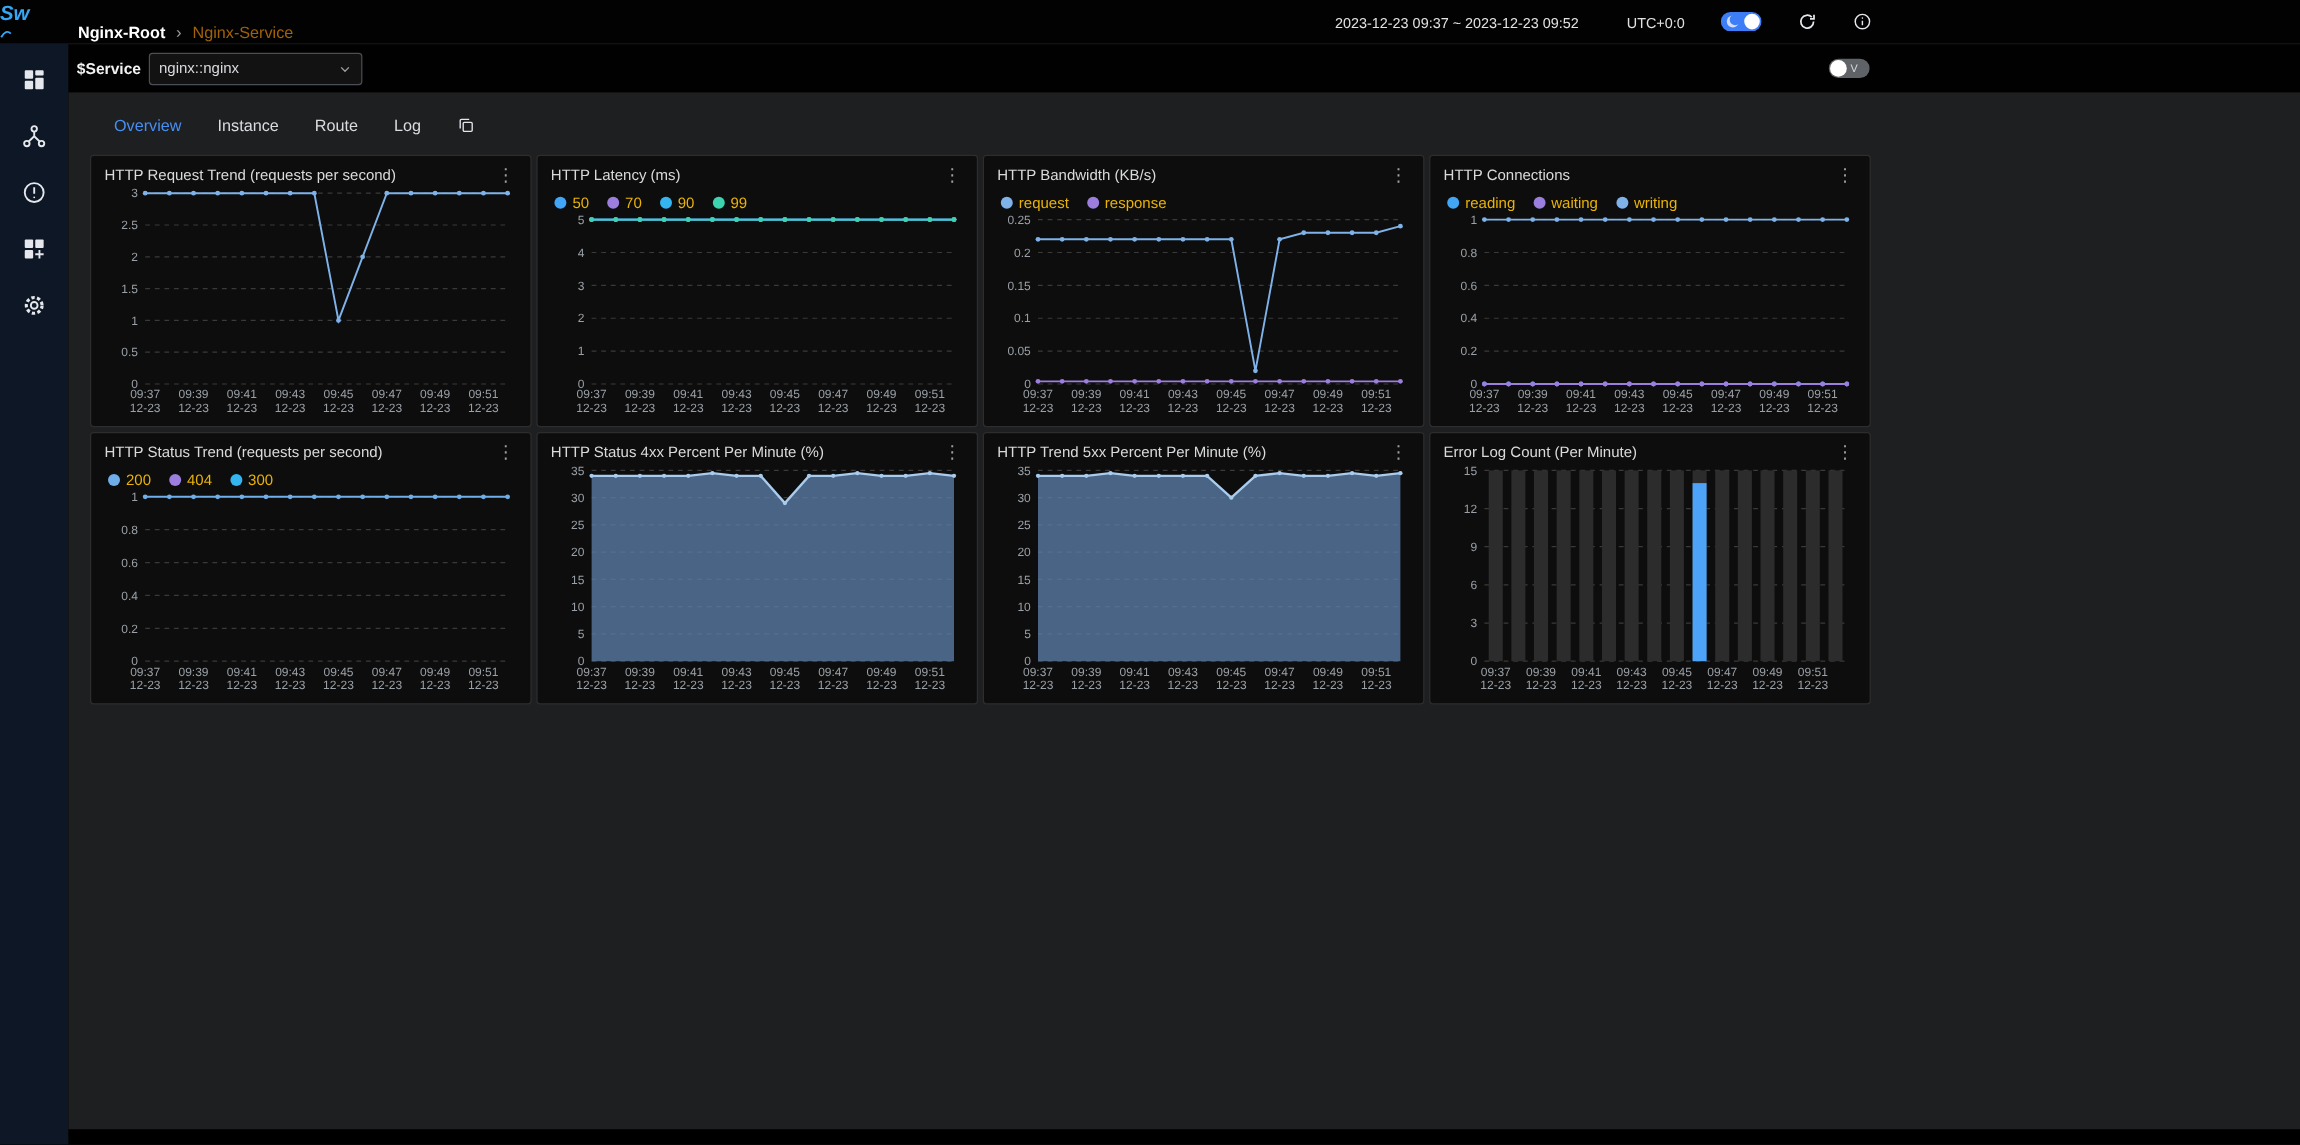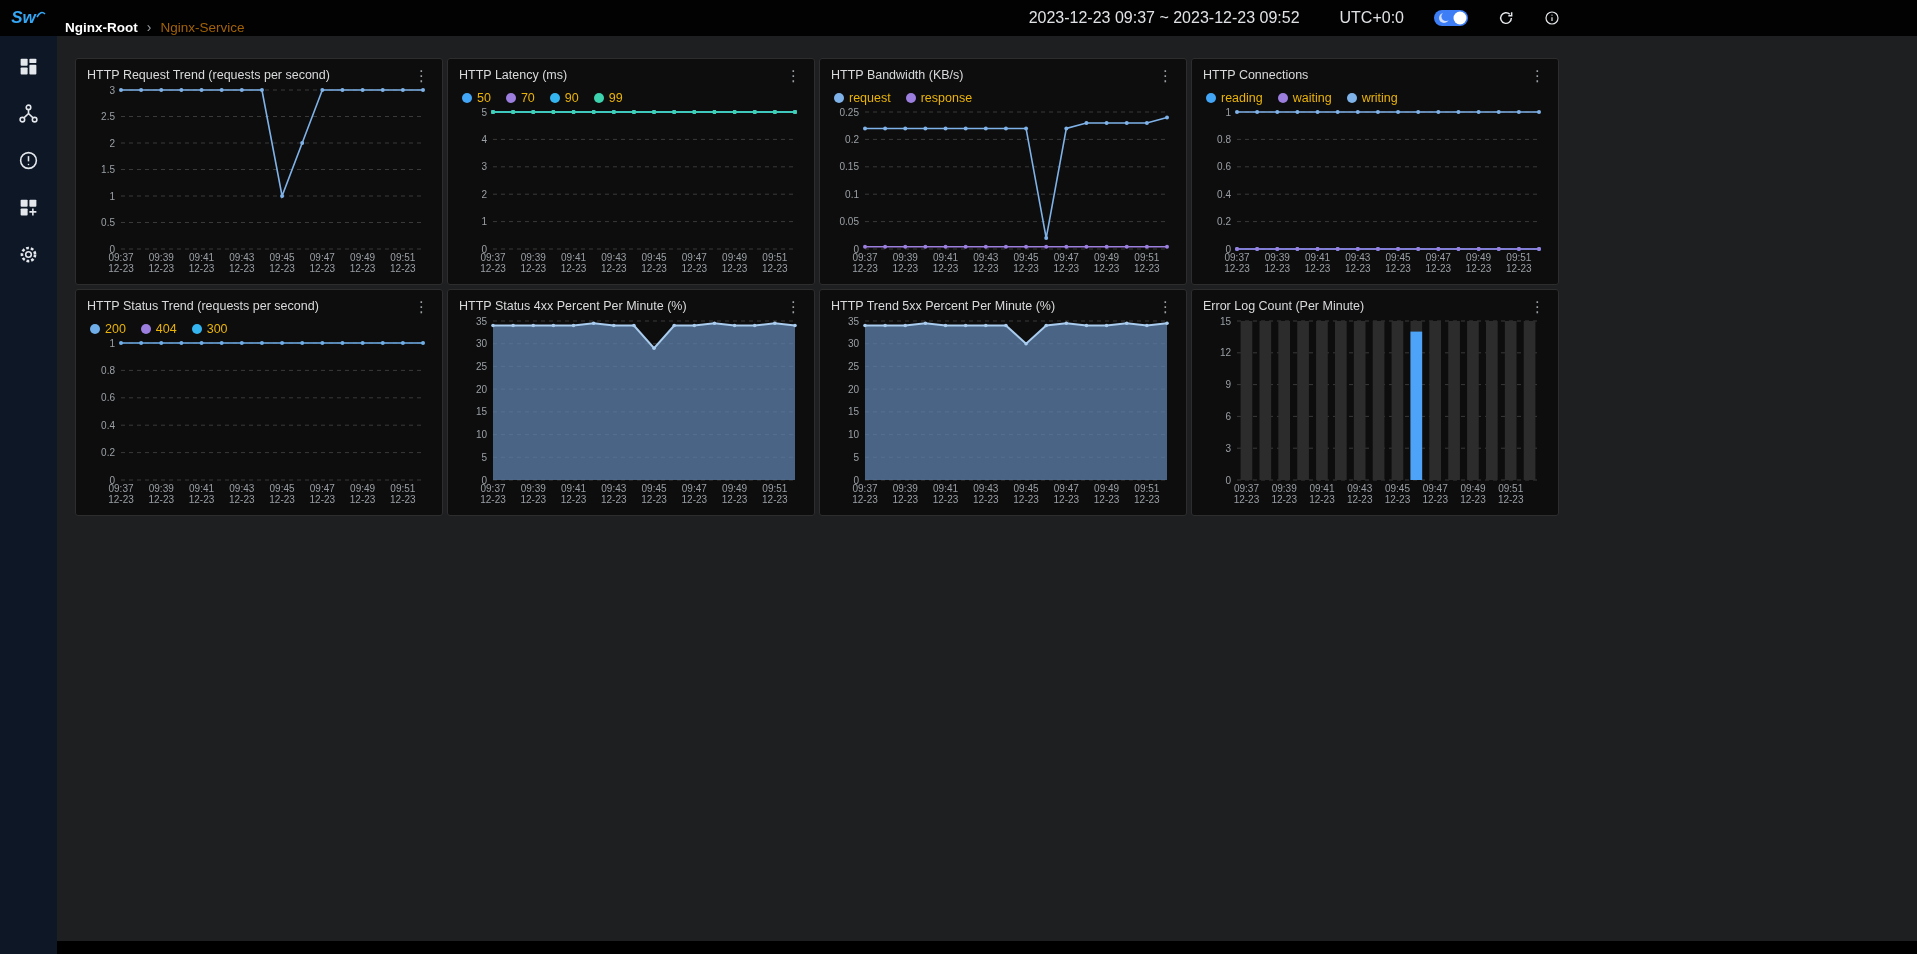--- a/index.html
+++ b/index.html
@@ -2,27 +2,27 @@
 <html><head>
 <meta charset="utf-8">
 <style>
   * { box-sizing: border-box; }
   html,body { margin:0; padding:0; width:1917px; height:954px; background:#000; overflow:hidden; }
   body { font-family:"Liberation Sans","DejaVu Sans",sans-serif; color:#e8eaed; font-size:13px; }
   .app { width:1917px; height:954px; display:flex; flex-direction:column; }
 
   
   header { flex:0 0 36px; height:36px; background:#020202; display:flex; align-items:center; }
-  .logo { width:57px; display:flex; justify-content:center; align-items:flex-start; color:#35a7f5; font-weight:bold; font-size:17px; font-style:italic; cursor:pointer; }
+  .logo { width:57px; display:flex; justify-content:center; align-items:flex-start; color:#35a7f5; font-weight:bold; font-size:17px; font-style:italic; cursor:pointer;flex-direction:column; }
   .logo svg { margin-top:2px; }
   .breadcrumb { margin-left:8px; display:flex; align-items:center; gap:9px;margin-top:18px; }
   .bc-root { font-weight:bold; font-size:13.5px; color:#ffffff; cursor:pointer; }
   .bc-sep { color:#9aa0a6; font-size:14px; }
   .bc-cur { font-size:13.5px; color:#a16207; }
-  .hdr-right { margin-left:auto; margin-right:357px; display:flex; align-items:center; gap:30px; font-size:16px; color:#e0e2e5; }
+  .hdr-right { margin-left:auto; margin-right:357px; display:flex; align-items:flex-end; gap:30px; font-size:12px; color:#e0e2e5; }
   .hdr-right .tz { margin-left:10px; }
   .theme-toggle { cursor:pointer; display:flex; align-items:center; }
   .icon-btn { cursor:pointer; display:flex; align-items:center; }
 
   
   .body-row { flex:1; display:flex; min-height:0; }
   aside { width:57px; background:#0d1726; display:flex; flex-direction:column; align-items:center; padding-top:12px; gap:10px; flex:0 0 57px; }
   .nav-btn { width:40px; height:37px; display:flex; align-items:center; justify-content:center; cursor:pointer; border-radius:4px; }
 
   .main { flex:1; display:flex; flex-direction:column; background:#1e1f21; min-width:0; }
@@ -132,22 +132,47 @@
       </div>
       <div class="nav-btn">
         <svg width="21" height="21" viewBox="0 0 24 24" fill="none" stroke="#e4e7eb">
           <circle cx="12" cy="12" r="7.5" stroke-width="3" stroke-dasharray="3.2 2.2"></circle>
           <circle cx="12" cy="12" r="3.2" stroke-width="1.8"></circle>
         </svg>
       </div>
     </aside>
 
     <div class="main">
+      <div class="toolbar">
+        <span class="svc-label">$Service</span>
+        <div class="select">
+          <span>nginx::nginx</span>
+          <svg width="11" height="11" viewBox="0 0 24 24" fill="none" stroke="#9aa0a6" stroke-width="2.4">
+              <path d="M5 9l7 7 7-7"></path>
+            </svg>
+        </div>
+        <div class="v-toggle">
+          <span class="v-knob"></span>
+          <span class="v-label">V</span>
+        </div>
+      </div>
 
       <div class="content">
+        <div class="tabs">
+          <span class="tab active">Overview</span>
+          <span class="tab">Instance</span>
+          <span class="tab">Route</span>
+          <span class="tab">Log</span>
+          <span class="tab-icon">
+            <svg width="15" height="15" viewBox="0 0 24 24" fill="none" stroke="#e4e7eb" stroke-width="1.8">
+              <rect x="8" y="8" width="12" height="12" rx="1.5"></rect>
+              <path d="M16 4H5.5A1.5 1.5 0 0 0 4 5.5V16"></path>
+            </svg>
+          </span>
+        </div>
         <div class="grid" id="grid">
   <section class="card">
     <div class="card-head">
       <h3 class="card-title">HTTP Request Trend (requests per second)</h3>
       <span class="card-menu">⋮</span>
     </div>
 
     <svg class="chart" viewBox="0 0 344 192">
                 <line x1="34" x2="336" y1="164" y2="164" stroke="#3a3a3a" stroke-dasharray="4 4" stroke-width="1"></line>
                 <text x="28" y="167.5" text-anchor="end" fill="#9aa0a6" font-size="10">0</text>

